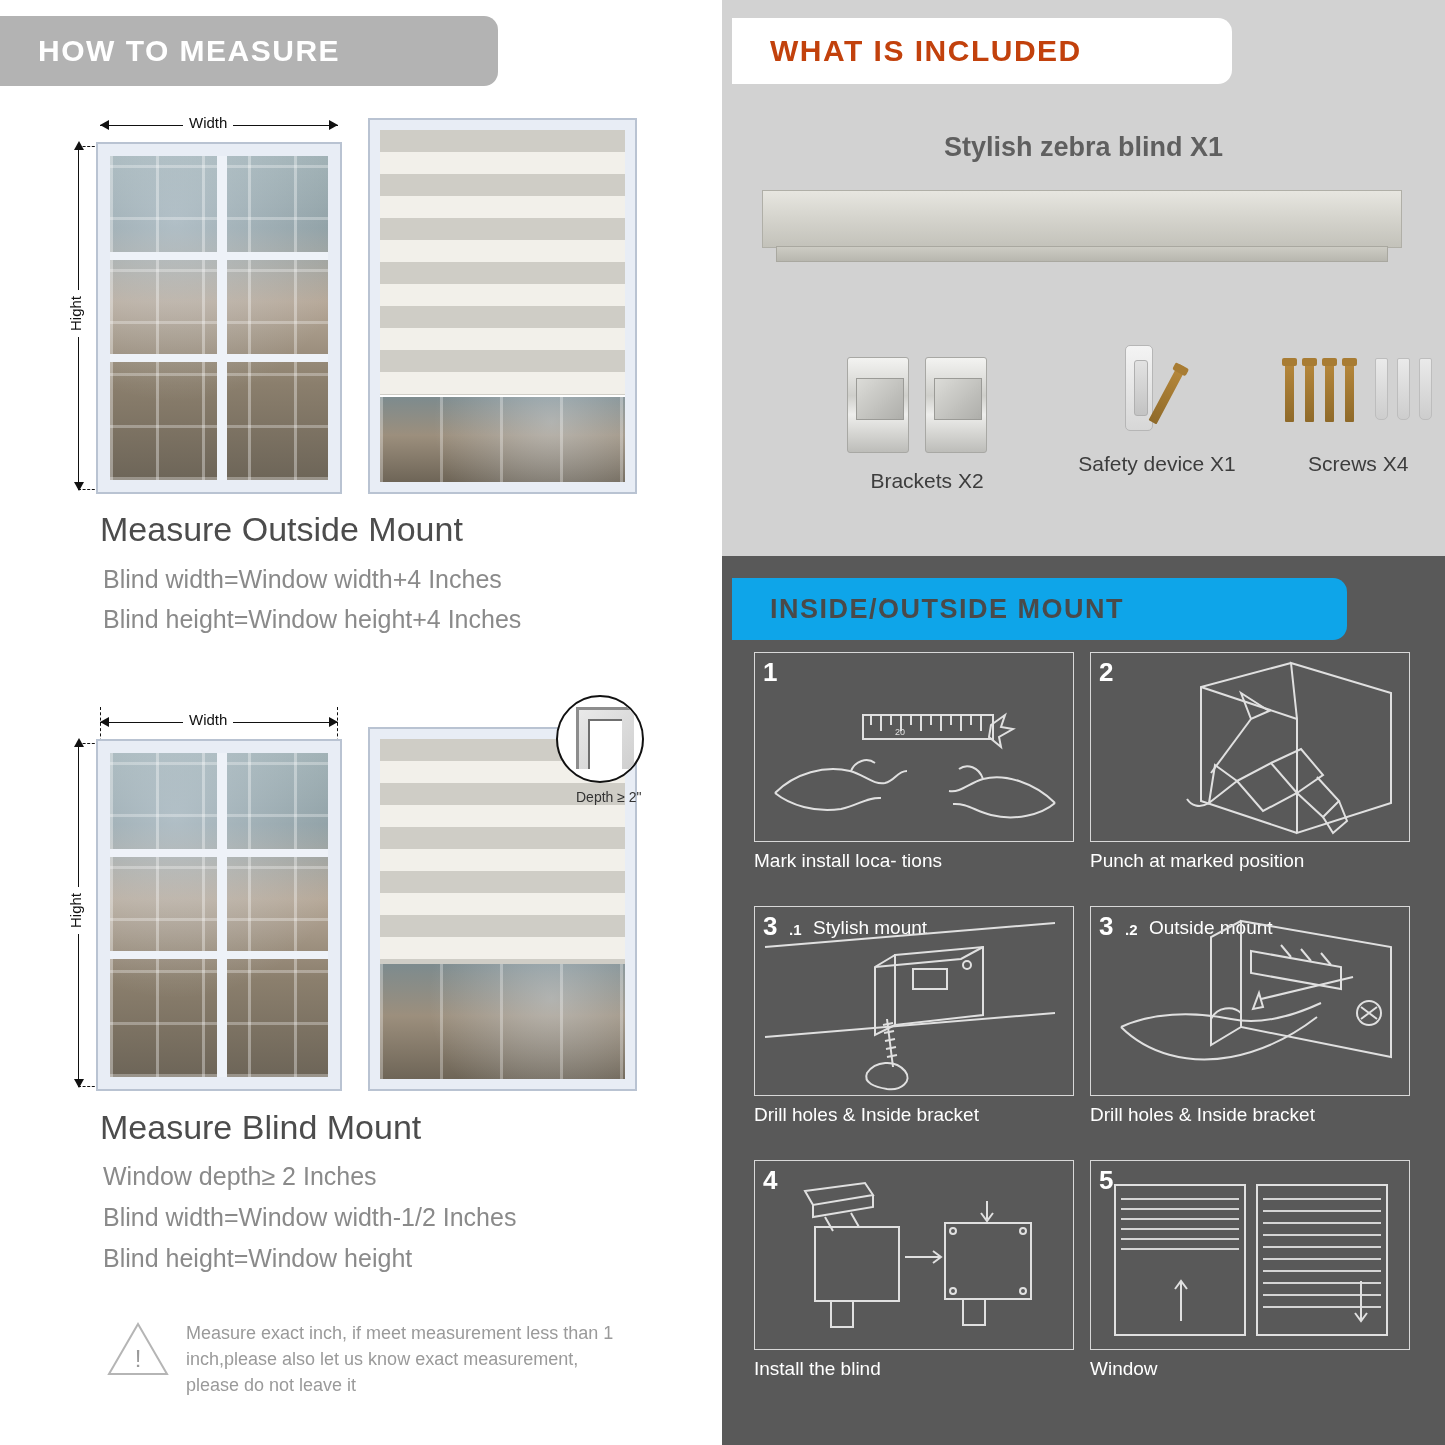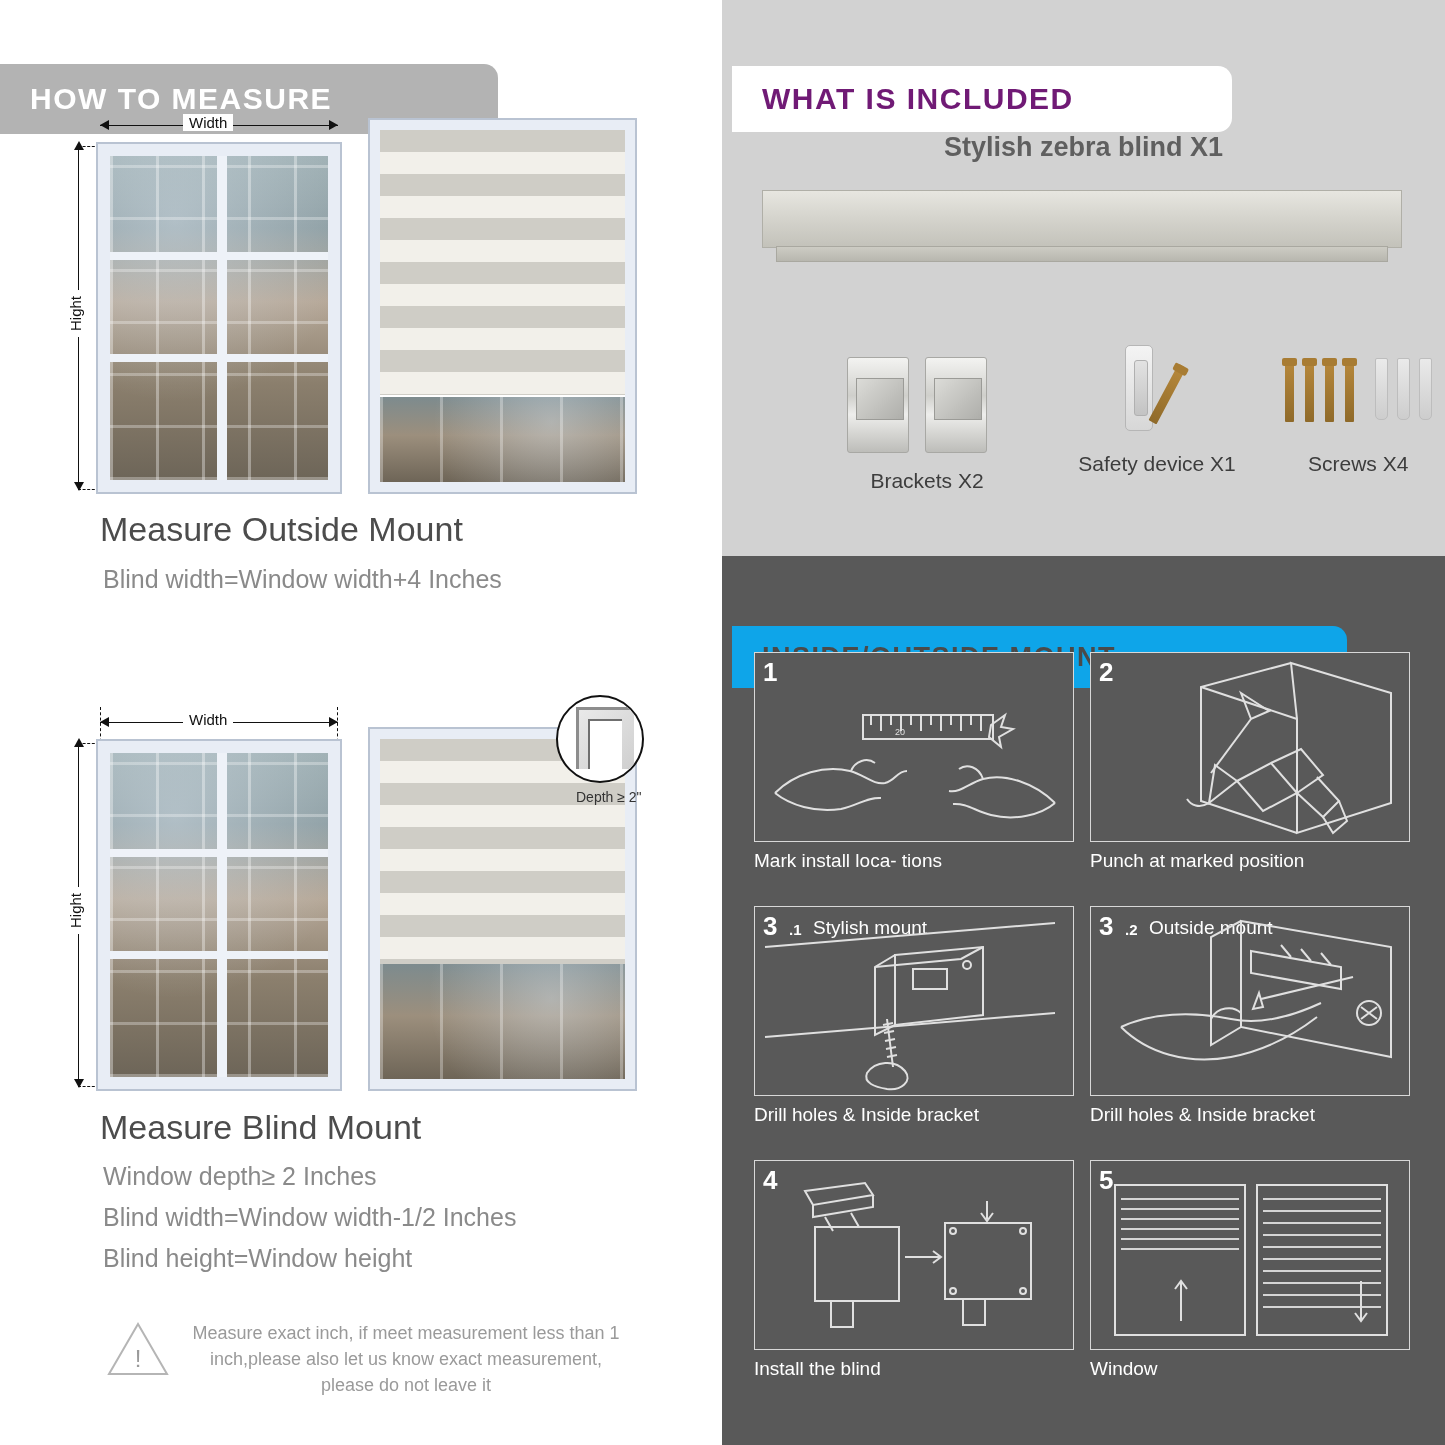--- a/index.html
+++ b/index.html
@@ -17,22 +17,21 @@
     position:absolute; left:0; top:0; width:710px; height:1445px;
     background:#ffffff;
   }
   .banner {
     position:absolute;
     background:#b3b3b3;
     border-radius:0 14px 14px 0;
     display:flex; align-items:center;
     color:#ffffff;
     font-size:30px; font-weight:bold; letter-spacing:1.5px;
-    padding-left:30px;
-    margin-top:48px;
+    padding-left:38px;
   }
   .banner.left-banner { left:0; top:16px; width:498px; height:70px; }
 
   .window-scene { position:absolute; }
 
   
   .win {
     position:absolute;
     background:#ced7e4;
     border:12px solid #e8edf5;
@@ -115,21 +114,21 @@
 
   .heading {
     position:absolute; font-size:34px; color:#4c4c4c; font-weight:normal;
   }
   .sub {
     position:absolute; font-size:25px; color:#8a8a8a;
   }
 
   .note-box { position:absolute; display:flex; gap:16px; align-items:flex-start; }
   .note-tri { width:64px; height:58px; position:relative; flex:0 0 64px; }
-  .note-text { font-size:18px; color:#9a9a9a; line-height:1.45;text-align:center; }
+  .note-text { font-size:18px; color:#9a9a9a; line-height:1.45; }
 
   
   .depth-circle {
     position:absolute; width:88px; height:88px; border-radius:50%;
     border:2px solid #111; background:#fff; overflow:hidden;
   }
   .depth-circle .corner-out {
     position:absolute; left:18px; top:10px; width:58px; height:62px;
     border-top:3px solid #8d8d8d; border-left:3px solid #8d8d8d;
     background:linear-gradient(135deg,#e9e9e9,#cfcfcf);
@@ -140,21 +139,21 @@
   }
   .depth-label { position:absolute; font-size:14px; color:#333; }
 
   
   .right-top {
     position:absolute; left:722px; top:0; width:723px; height:556px;
     background:#d2d2d2;
   }
   .banner.right-banner {
     left:10px; top:18px; width:500px; height:66px;
-    background:#ffffff; color:#701a75; border-radius:0 14px 14px 0;
+    background:#ffffff; color:#c2410c; border-radius:0 14px 14px 0;
   }
   .incl-title {
     position:absolute; left:0; right:0; top:132px; text-align:center;
     font-size:27px; font-weight:bold; color:#5f5f5f;
   }
   .headrail-big {
     position:absolute; left:40px; top:190px; width:640px; height:72px;
   }
   .headrail-big .top {
     position:absolute; left:0; top:0; width:100%; height:58px;
@@ -264,20 +263,21 @@
 
       <div class="blind" style="left:370px; top:20px; width:265px; height:372px;">
         <div class="headrail"></div>
         <div class="shade" style="height:265px;"></div>
         <div class="view" style="height:85px;"></div>
       </div>
     </div>
 
     <div class="heading" style="left:100px; top:510px;">Measure Outside Mount</div>
     <div class="sub" style="left:103px; top:565px;">Blind width=Window width+4 Inches</div>
+    <div class="sub" style="left:103px; top:605px;">Blind height=Window height+4 Inches</div>
 
     <div class="window-scene" style="left:0; top:697px; width:710px; height:400px;">
 
       <div class="dashed-v" style="left:100px; top:10px; height:40px;"></div>
       <div class="dashed-v" style="left:337px; top:10px; height:40px;"></div>
       <div class="dim-line-h" style="left:100px; top:25px; width:238px;"></div>
       <div class="arrow left" style="left:100px; top:20px;"></div>
       <div class="arrow right" style="left:329px; top:20px;"></div>
       <div class="dim-label" style="left:183px; top:14px;">Width</div>
 

